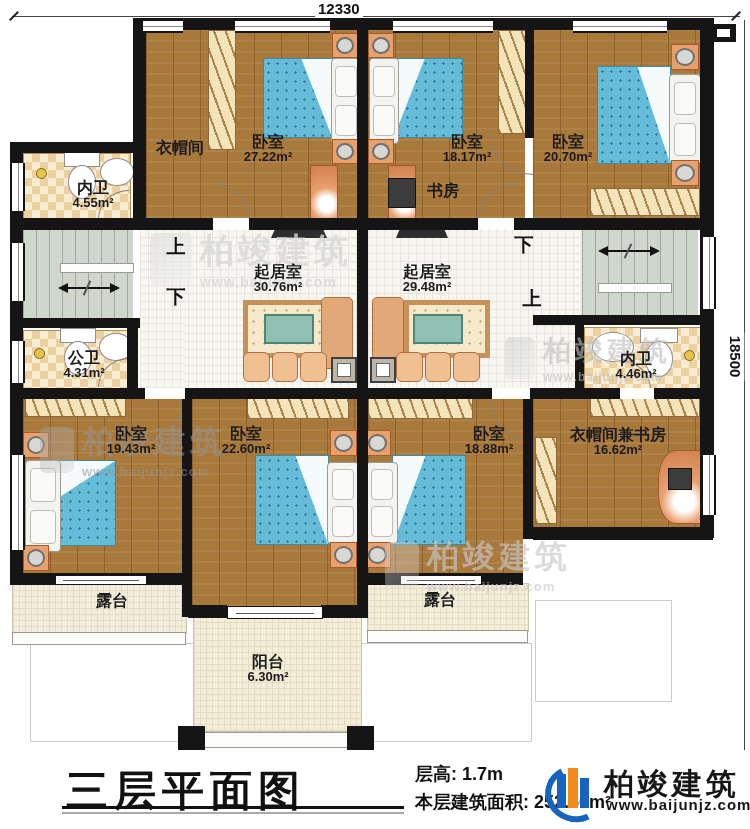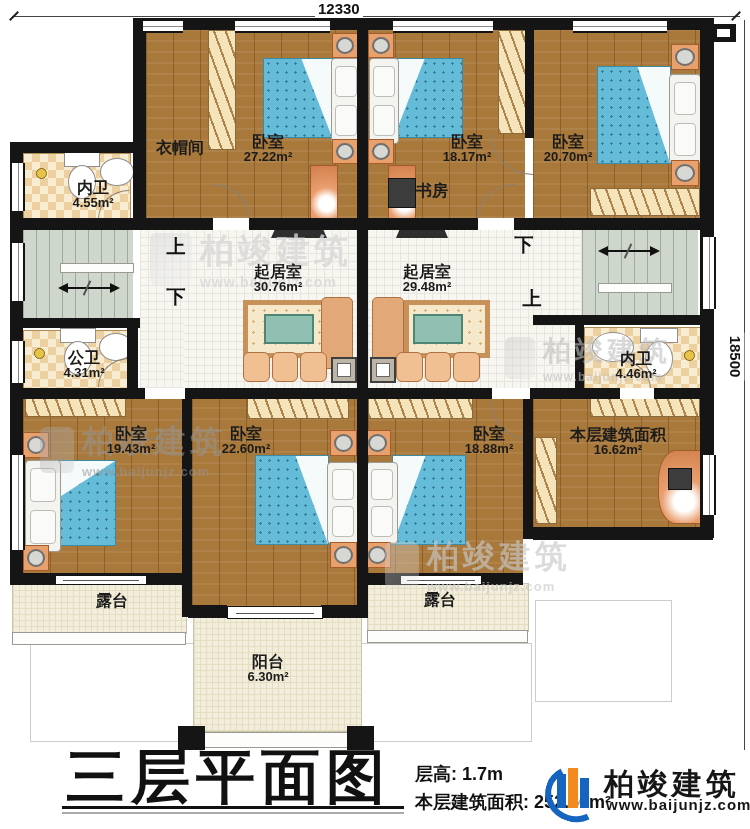--- a/index.html
+++ b/index.html
@@ -295,21 +295,21 @@
       <span class="rn">衣帽间</span>
     </div>
   <div class="lbl" style="left:268px;top:149px;">
       <span class="rn">卧室</span>
       <span class="ra">27.22m²</span>
     </div>
   <div class="lbl" style="left:467px;top:149px;">
       <span class="rn">卧室</span>
       <span class="ra">18.17m²</span>
     </div>
-  <div class="lbl" style="left:432px;top:191px;">
+  <div class="lbl" style="left:443px;top:191px;">
       <span class="rn">书房</span>
     </div>
   <div class="lbl" style="left:568px;top:149px;">
       <span class="rn">卧室</span>
       <span class="ra">20.70m²</span>
     </div>
   <div class="lbl" style="left:278px;top:279px;">
       <span class="rn">起居室</span>
       <span class="ra">30.76m²</span>
     </div>
@@ -331,21 +331,21 @@
     </div>
   <div class="lbl" style="left:246px;top:441px;">
       <span class="rn">卧室</span>
       <span class="ra">22.60m²</span>
     </div>
   <div class="lbl" style="left:489px;top:441px;">
       <span class="rn">卧室</span>
       <span class="ra">18.88m²</span>
     </div>
   <div class="lbl" style="left:618px;top:442px;">
-      <span class="rn">本层建筑面积</span>
+      <span class="rn">衣帽间兼书房</span>
       <span class="ra">16.62m²</span>
     </div>
   <div class="lbl" style="left:112px;top:601px;">
       <span class="rn">露台</span>
     </div>
   <div class="lbl" style="left:440px;top:600px;">
       <span class="rn">露台</span>
     </div>
   <div class="lbl" style="left:268px;top:669px;">
       <span class="rn">阳台</span>
@@ -386,21 +386,21 @@
       </div>
   </div>
 
   <div class="dimline" style="left:12px;top:16px;width:728px;height:1px;"></div>
   <div class="tick" style="left:8px;top:15px;"></div>
   <div class="tick" style="left:730px;top:15px;"></div>
   <div class="dimtext" style="left:315px;top:0px;">12330</div>
   <div class="dimline" style="left:744px;top:20px;width:1px;height:730px;"></div>
   <div class="dimtext" style="left:712px;top:348px;transform:rotate(90deg);transform-origin:center;">18500</div>
 
-  <div class="title-big" style="left:66px;top:738px;font-size:59px;">三层平面图</div>
+  <div class="title-big" style="left:66px;top:763px;font-size:42px;">三层平面图</div>
   <div class="abs" style="left:62px;top:806px;width:342px;height:3px;background:#111;z-index:60;"></div>
   <div class="abs" style="left:62px;top:812px;width:342px;height:2px;background:#aaa;z-index:60;"></div>
   <div class="abs" style="left:415px;top:762px;font-size:18px;font-weight:bold;color:#111;z-index:60;">层高: 1.7m</div>
   <div class="abs" style="left:415px;top:790px;font-size:18px;font-weight:bold;color:#111;z-index:59;">本层建筑面积: 252.56m²</div>
 
   <div class="abs" style="left:545px;top:762px;width:52px;height:52px;z-index:61;">
     <div class="abs" style="left:0;top:4px;width:48px;height:44px;border:6px solid #1565c0;border-top-color:transparent;border-right-color:transparent;border-radius:50%;transform:rotate(18deg);"></div>
     <div class="abs logo-bars" style="left:12px;top:6px;">
       <div style="width:9px;height:34px;background:#1565c0;"></div>
       <div style="width:10px;height:40px;background:#f28a1e;"></div>

